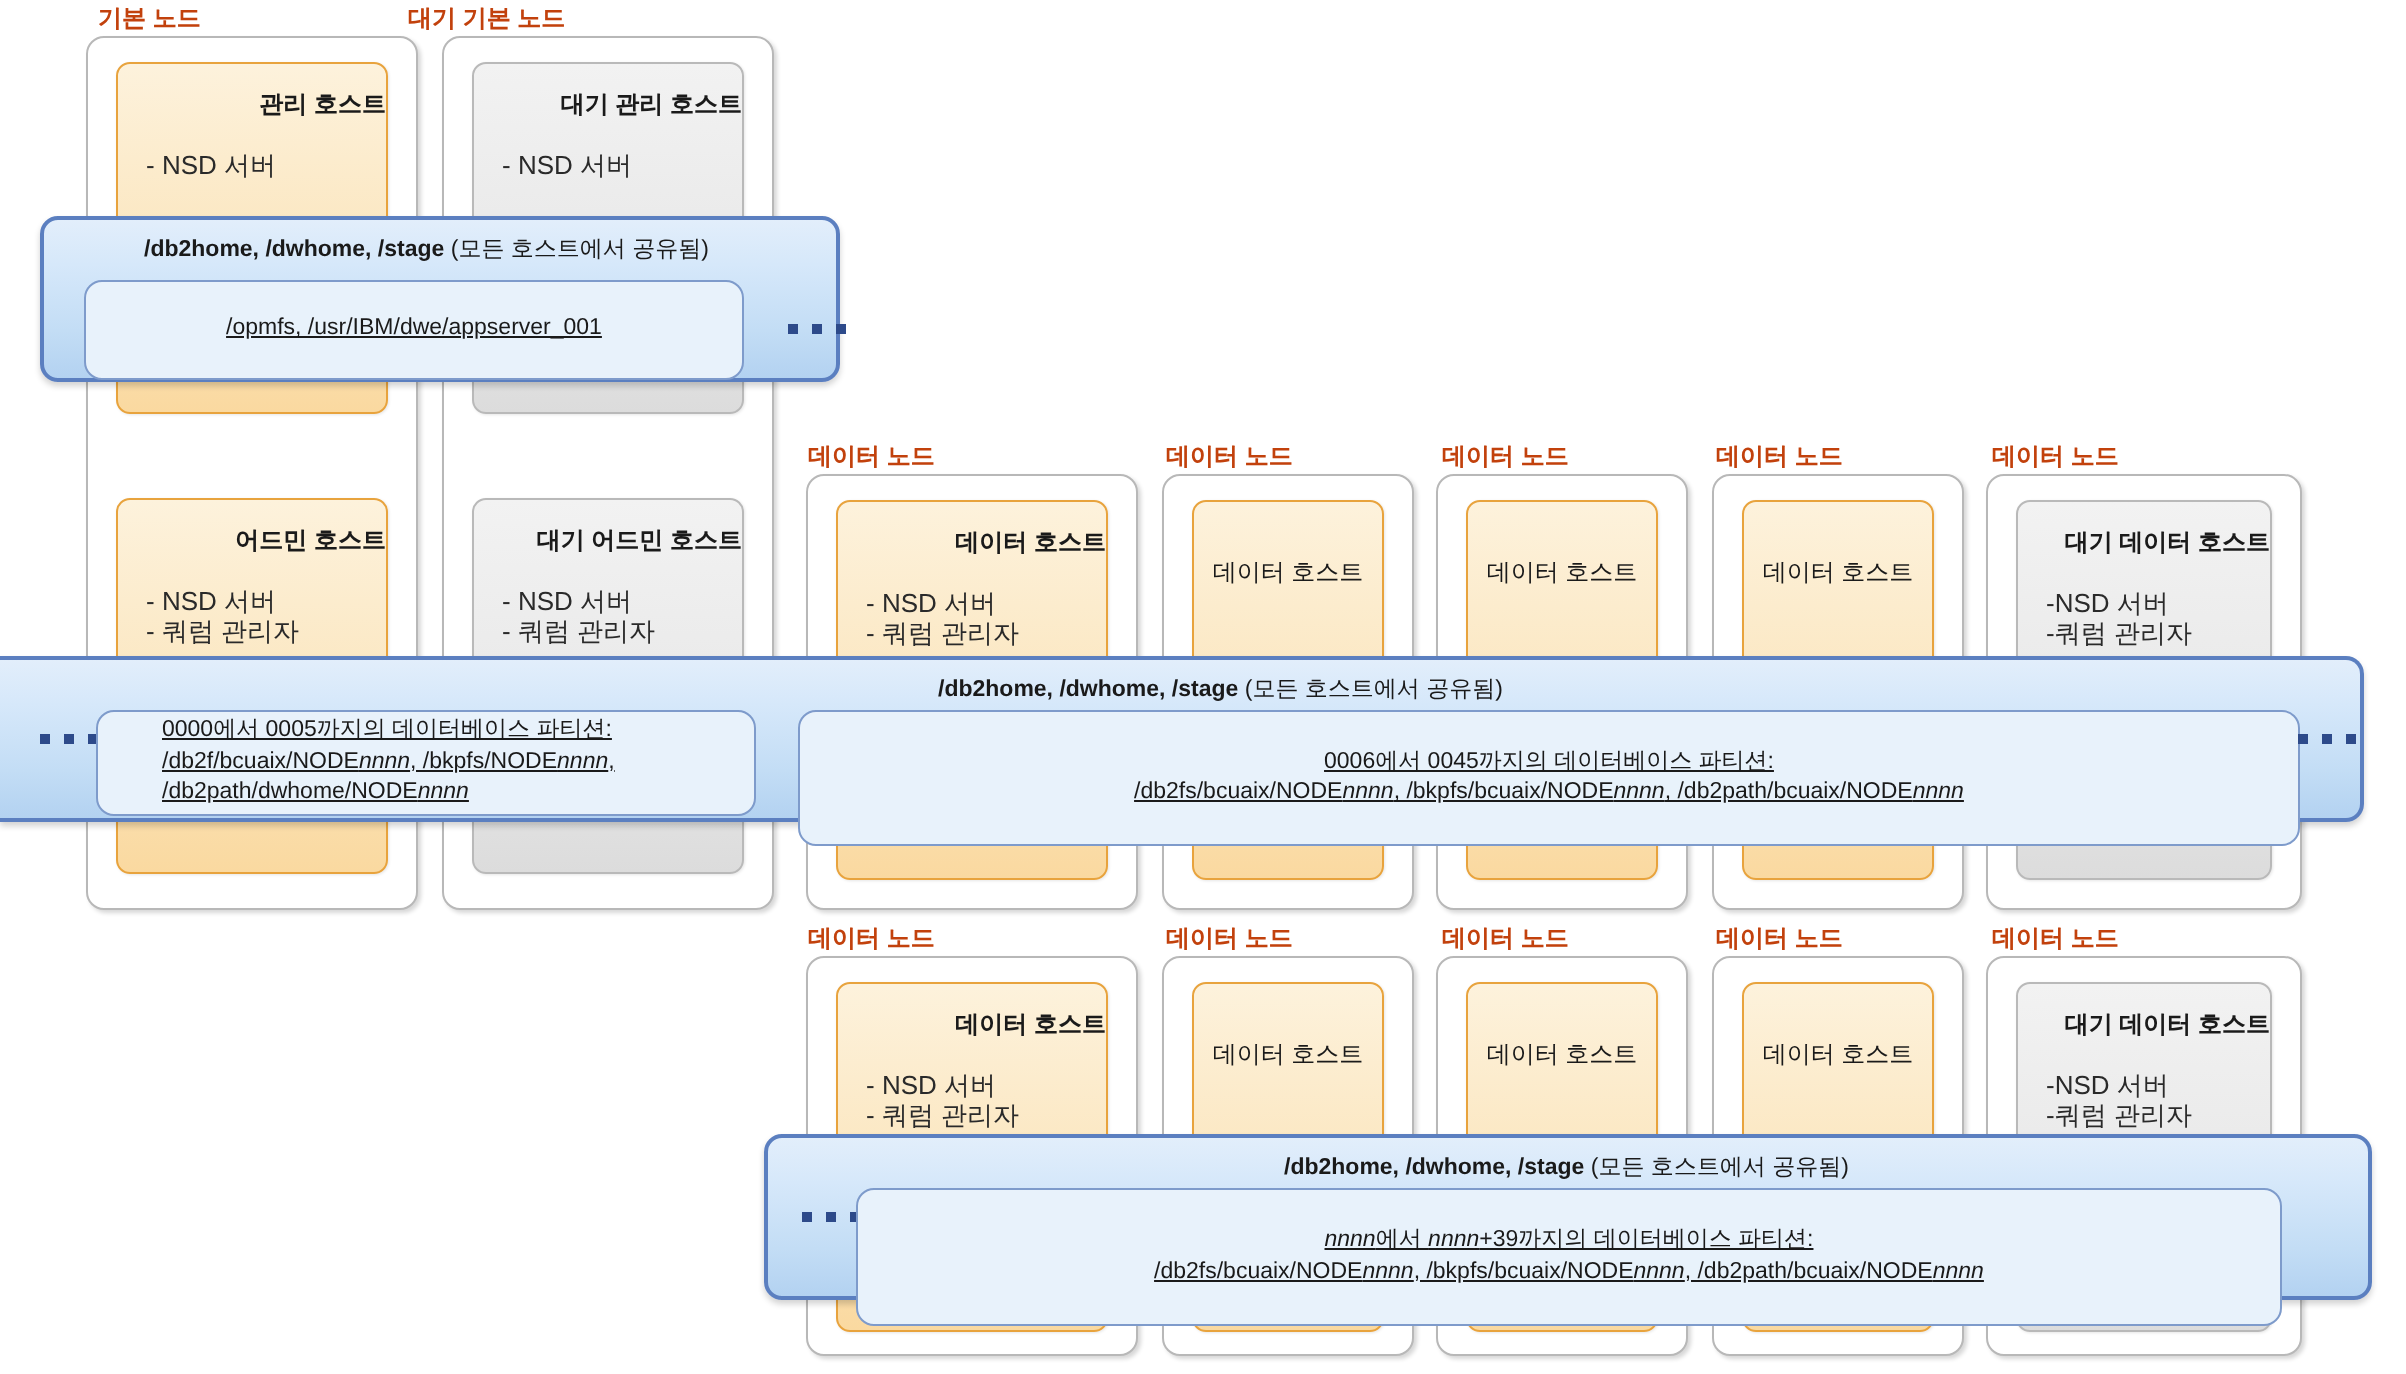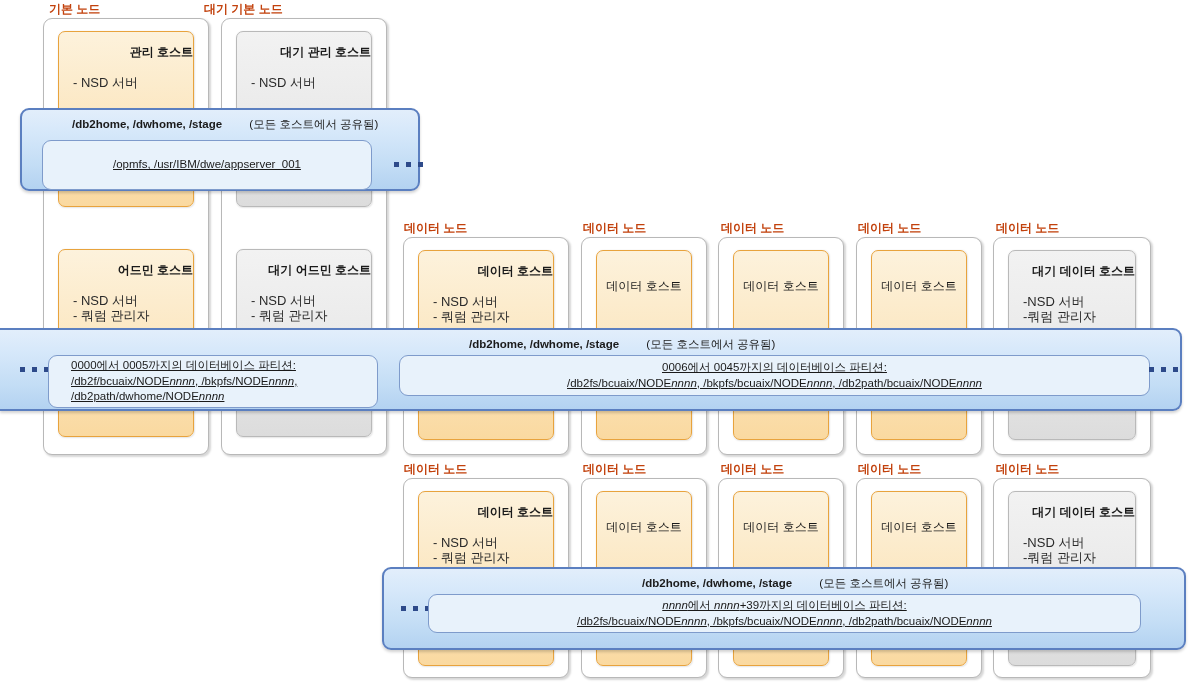--- a/index.html
+++ b/index.html
@@ -81,41 +81,41 @@
     border-radius: 9px;
   }
   .banner-title {
     position: absolute;
     top: 7px;
     font-size: 11.5px;
     color: #1a1a1a;
     white-space: nowrap;
   }
   .banner-title b { font-weight: bold; }
-  .banner-title .paren { font-weight: normal; margin-left: 24px; }
+  .banner-title .paren { font-weight: normal; }
 
   .inner-card {
     position: absolute;
     border: 1px solid #7e9bcb;
     border-radius: 9px;
     background: #e8f2fb;
     display: flex;
     align-items: center;
     justify-content: center;
     text-align: center;
   }
   .inner-card .txt {
     font-size: 11.5px;
     line-height: 15.5px;
     color: #1a1a1a;
     white-space: pre-line;
     text-decoration: underline;
   }
   .inner-card.left-align { justify-content: flex-start; text-align: left; }
-  .inner-card.left-align .txt { padding-left: 22px; }
+  .inner-card.left-align .txt { padding-left: 32px; }
 
   .ellipsis {
     position: absolute;
     display: flex;
     gap: 7px;
   }
   .ellipsis i {
     display: block;
     width: 5px; height: 5px;
     background: #2d4a8a;
@@ -232,21 +232,21 @@
   <div class="ellipsis" style="left:20px; top:37px;">
       <i></i>
       <i></i>
       <i></i>
     </div>
 
   <div class="inner-card left-align" style="left:48px; top:25px; width:330px; height:53px;">
     <span class="txt"><span>0000에서 0005까지의 데이터베이스 파티션:</span><br><span>/db2f/bcuaix/NODE</span><i class="em">nnnn</i><span>, /bkpfs/NODE</span><i class="em">nnnn</i><span>,</span><br><span>/db2path/dwhome/NODE</span><i class="em">nnnn</i></span>
   </div>
 
-  <div class="inner-card" style="left:399px; top:25px; width:751px; height:41px;">
+  <div class="inner-card" style="left:399px; top:25px; width:751px; height:68px;">
     <span class="txt"><span>0006에서 0045까지의 데이터베이스 파티션:</span><br><span>/db2fs/bcuaix/NODE</span><i class="em">nnnn</i><span>, /bkpfs/bcuaix/NODE</span><i class="em">nnnn</i><span>, /db2path/bcuaix/NODE</span><i class="em">nnnn</i></span>
   </div>
 
   <div class="ellipsis" style="left:1149px; top:37px;">
       <i></i>
       <i></i>
       <i></i>
     </div>
 </div>
 
@@ -254,16 +254,16 @@
   <div class="banner-title" style="left:258px;">
     <b>/db2home, /dwhome, /stage</b><span class="paren"> (모든 호스트에서 공유됨)</span>
   </div>
 
   <div class="ellipsis" style="left:17px; top:37px;">
       <i></i>
       <i></i>
       <i></i>
     </div>
 
-  <div class="inner-card" style="left:44px; top:25px; width:713px; height:39px;">
+  <div class="inner-card" style="left:44px; top:25px; width:713px; height:69px;">
     <span class="txt"><i class="em">nnnn</i><span>에서 </span><i class="em">nnnn</i><span>+39까지의 데이터베이스 파티션:</span><br><span>/db2fs/bcuaix/NODE</span><i class="em">nnnn</i><span>, /bkpfs/bcuaix/NODE</span><i class="em">nnnn</i><span>, /db2path/bcuaix/NODE</span><i class="em">nnnn</i></span>
   </div>
 </div>
 
 </body></html>

